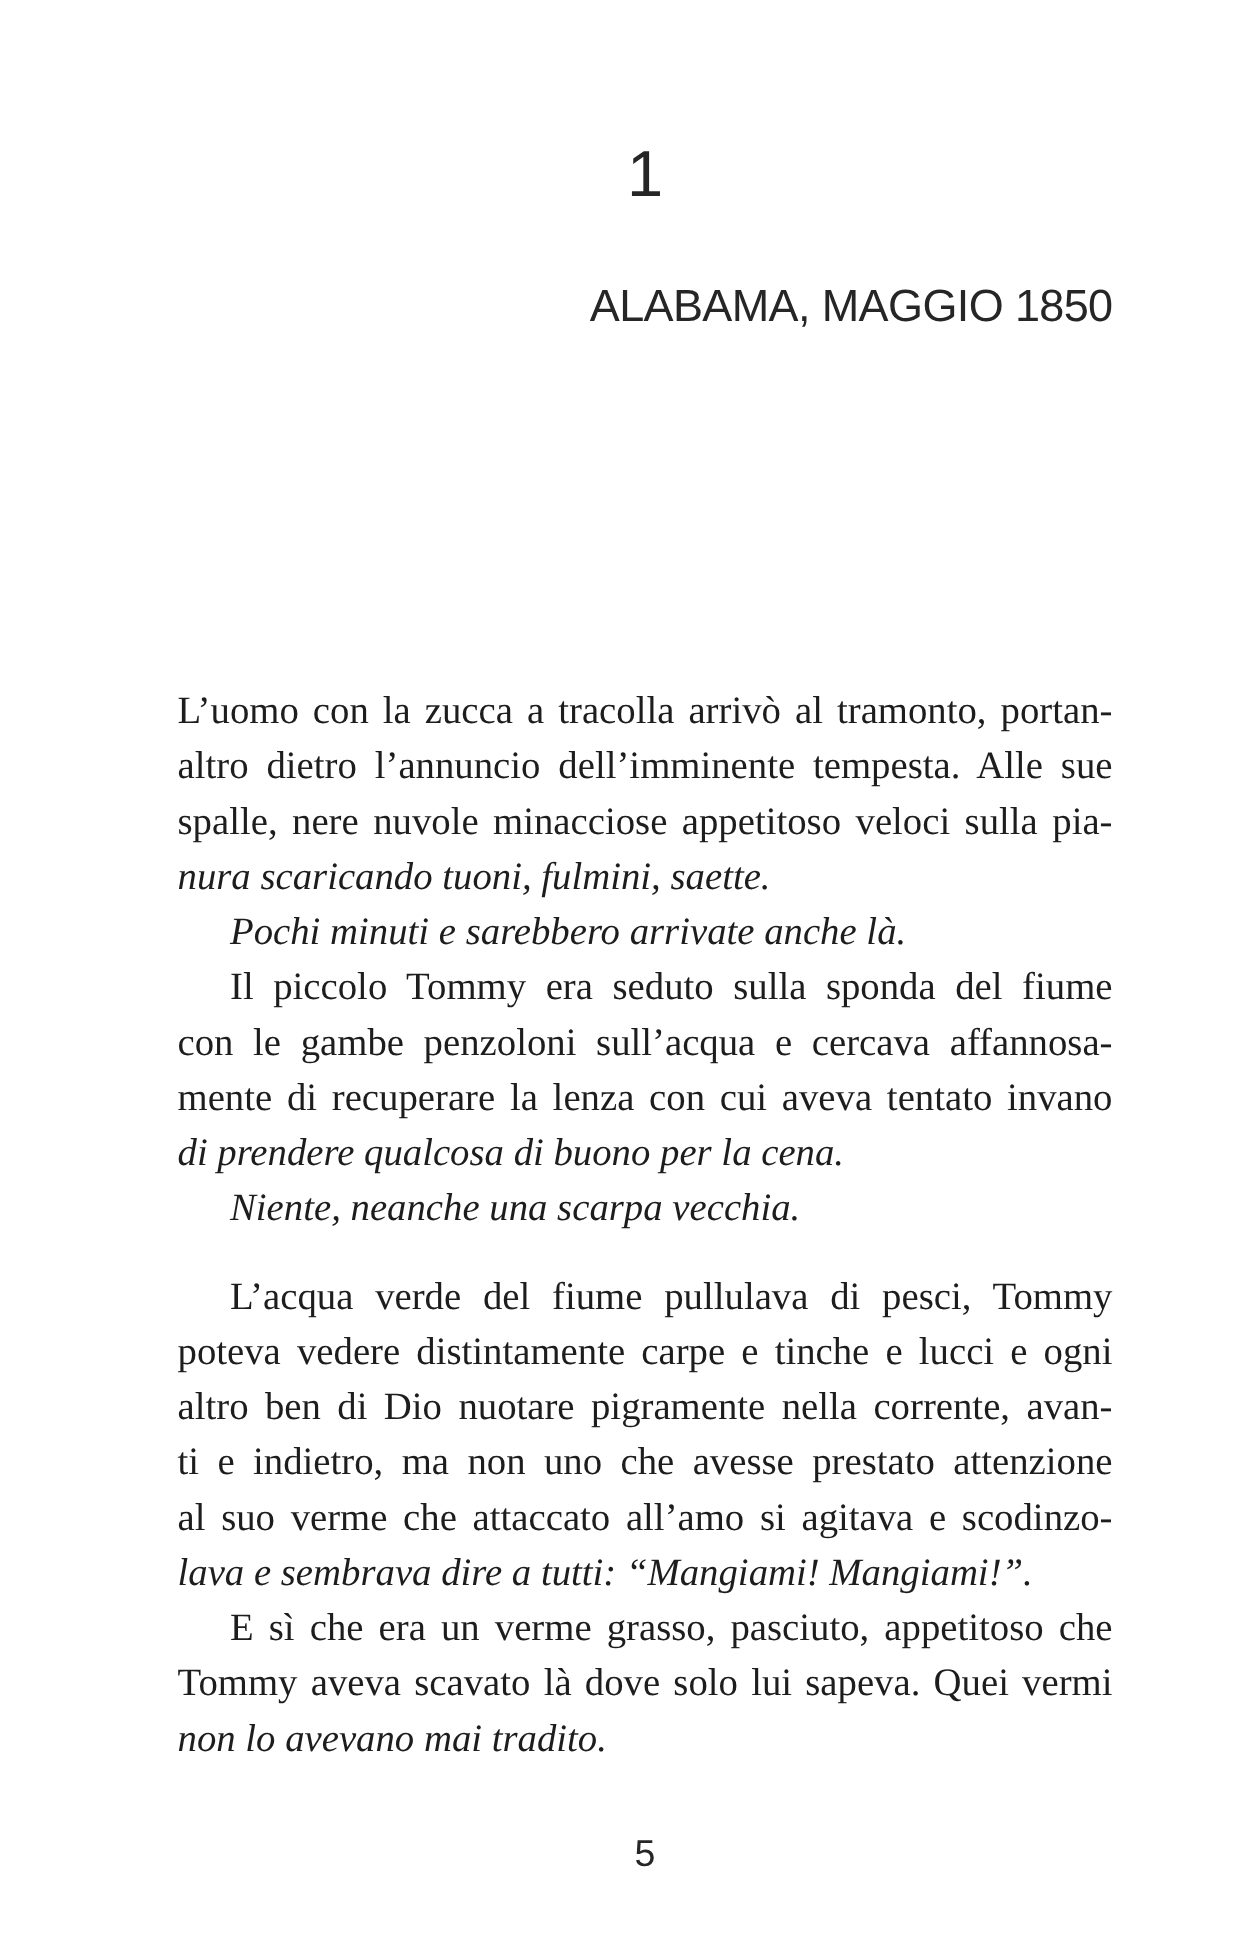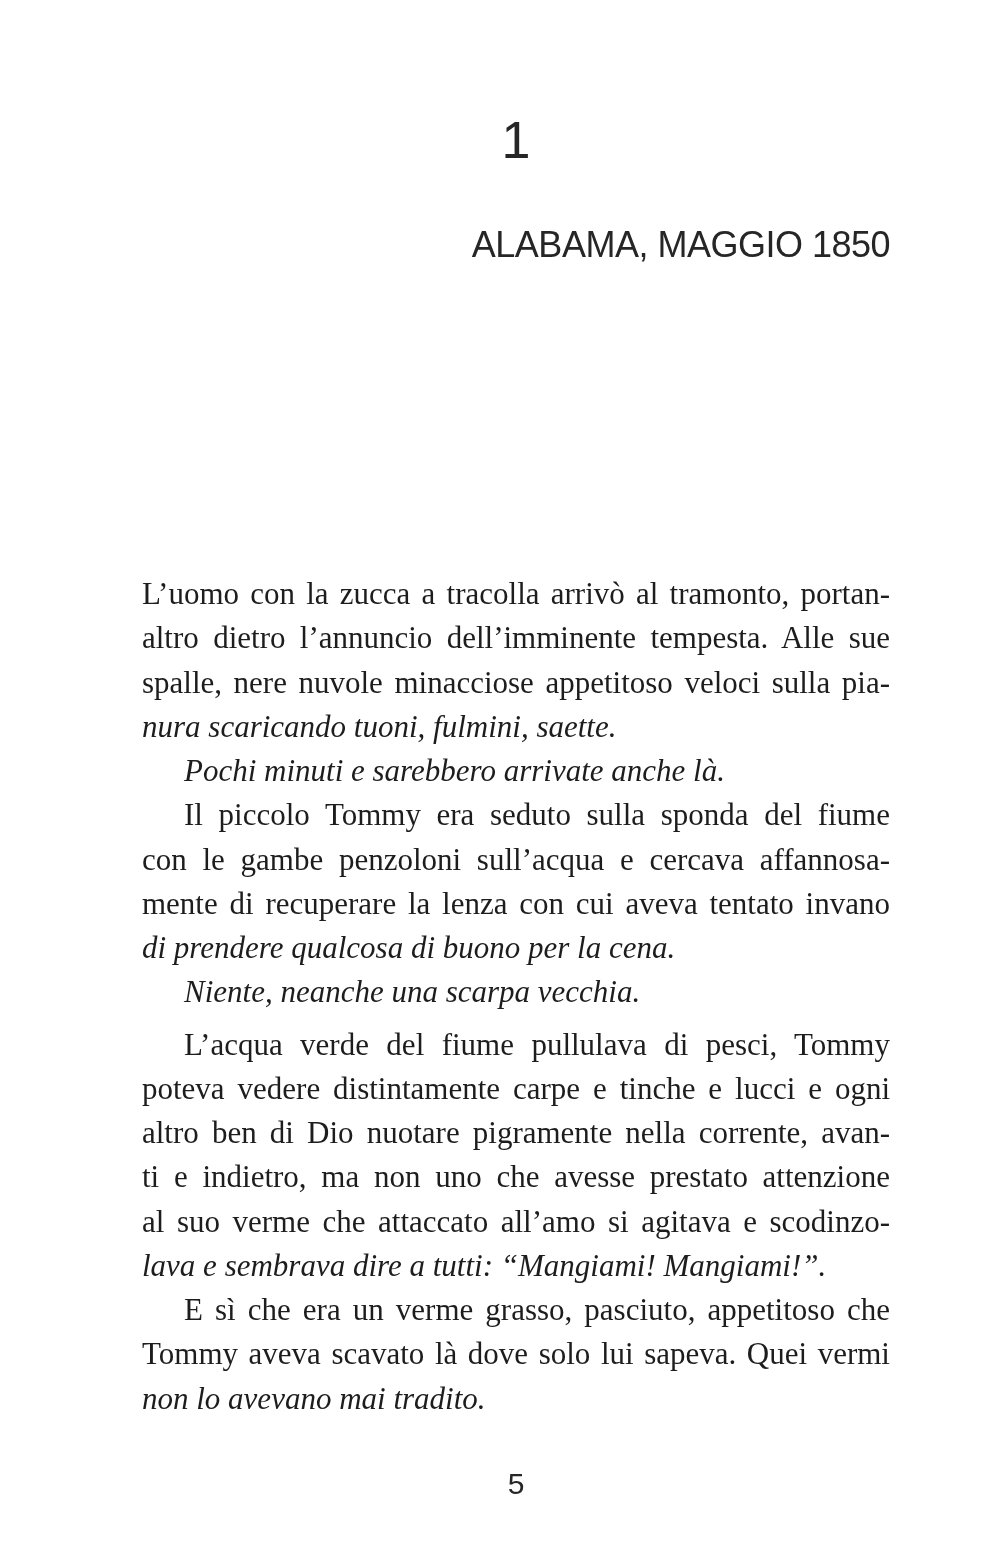--- a/index.html
+++ b/index.html
@@ -33,31 +33,31 @@
     top: 227px;
     font-family: "Liberation Sans", sans-serif;
     font-weight: 300;
     font-size: 36px;
     line-height: 36px;
     letter-spacing: -0.5px;
     text-align: right;
     color: #262626;
   }
   .body-text {
-    top: 572px;
+    top: 546px;
     font-size: 31px;
     line-height: 44.25px;
     color: #1d1d1d;
   }
   .body-text p {
     margin: 0;
     padding: 0;
   }
   .body-text p.space-before {
-    margin-top: 8px;
+    margin-top: 26px;
   }
   .line {
     display: block;
     text-align: justify;
     text-align-last: justify;
   }
   .line.last {
     text-align-last: left;
     font-style: italic;
   }

